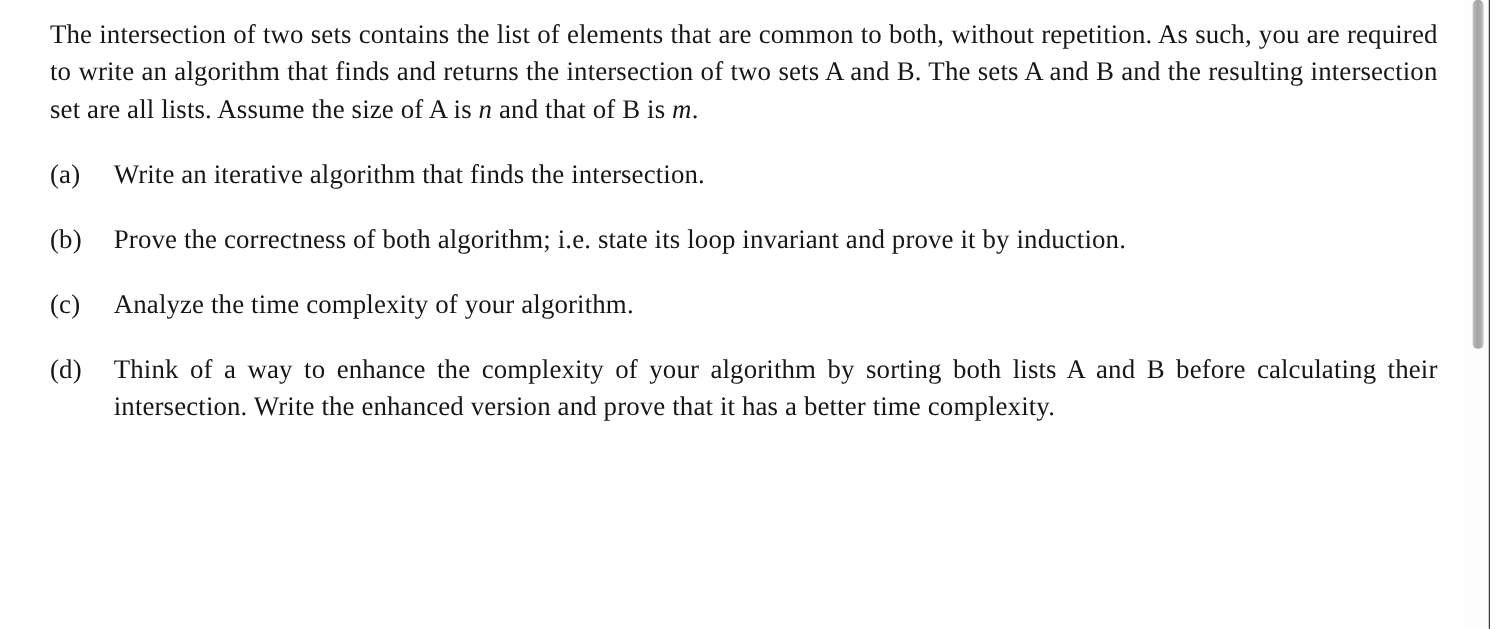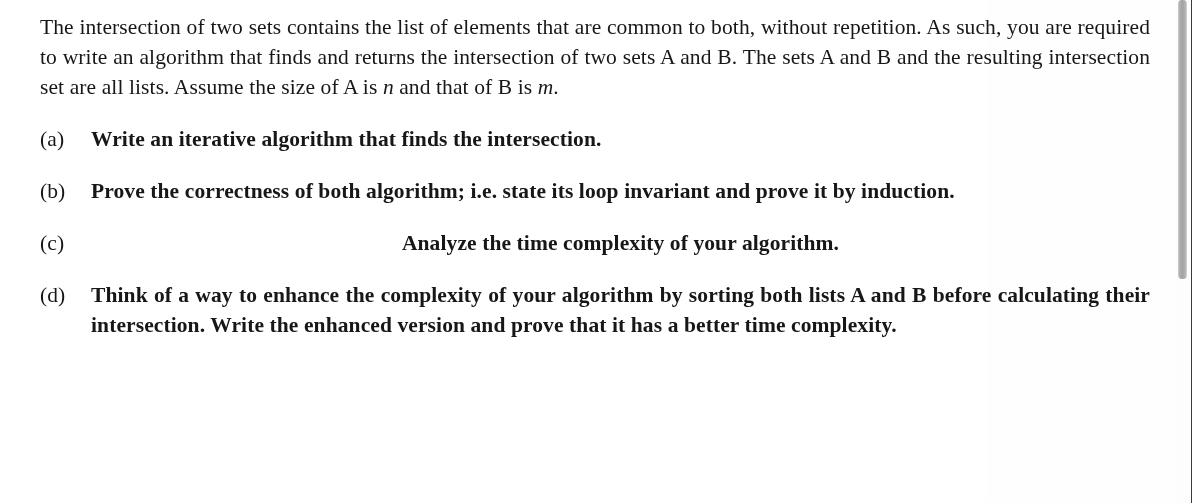--- a/index.html
+++ b/index.html
@@ -88,27 +88,26 @@
     top: 0;
     width: 44px;
     text-align: left;
     font-size: 21.5px;
     line-height: 30px;
     color: #171717;
   }
 
   .enum-item .enum-text {
     display: block;
-    font-weight: bold;
   }
 
   
   .enum-item.w-a  .enum-text { width: 1059px; text-align: left; }
   .enum-item.w-b  .enum-text { width: 1059px; }
-  .enum-item.w-c  .enum-text { width: 1059px; text-align: center; }
+  .enum-item.w-c  .enum-text { width: 1059px; text-align: left; }
   .enum-item.w-d  .enum-text { width: 1059px; margin-top: 10px; }
 
   
   #vertical-scrollbar {
     position: absolute;
     top: 0;
     left: 1176px;
     width: 14px;
     height: 503px;
     background: #fdfdfd;

